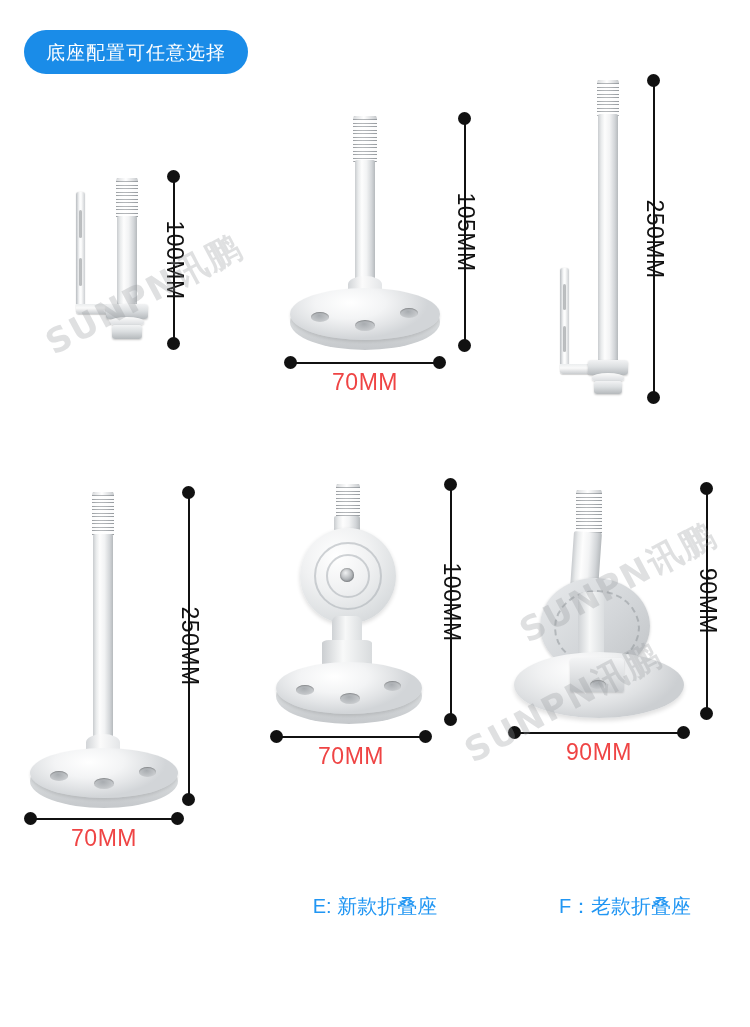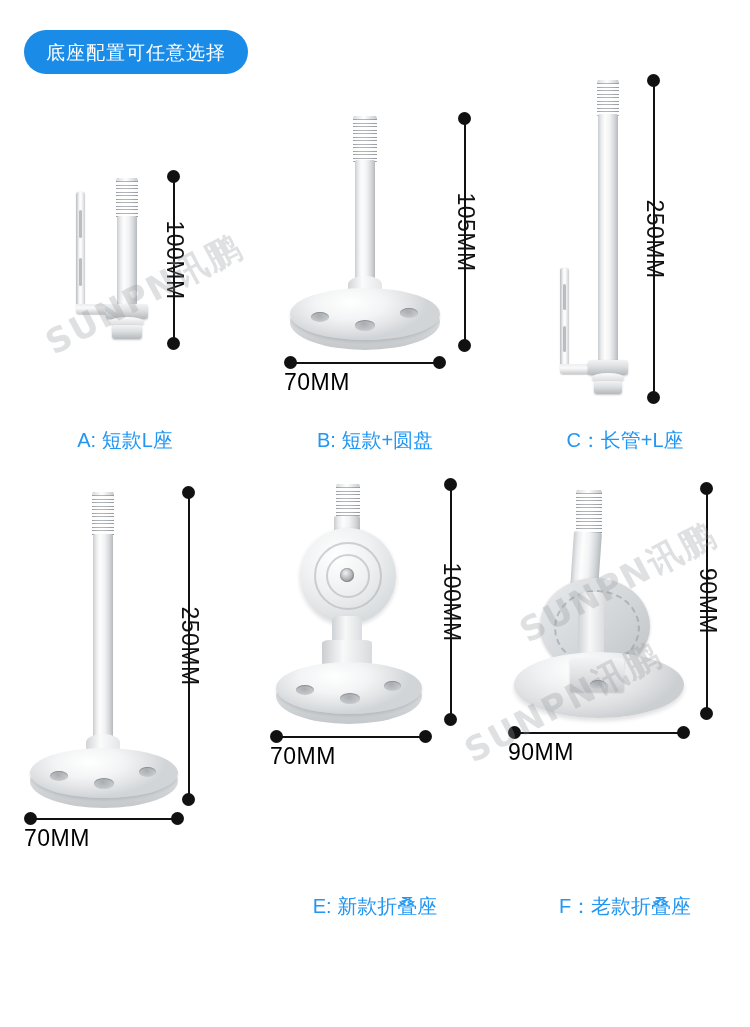--- a/index.html
+++ b/index.html
@@ -69,21 +69,21 @@
     height:2px;background:#111;
   }
   .dim-h .dot{
     position:absolute;top:0;width:13px;height:13px;
     border-radius:50%;background:#111;
   }
   .dim-h .dot.l{left:0;}
   .dim-h .dot.r{right:0;}
   .dim-h .lbl{
     position:absolute;left:0;right:0;top:13px;
-    text-align:left;font-size:23px;color:#000000;
+    text-align:center;font-size:23px;color:#ef4444;
     white-space:nowrap;letter-spacing:0.5px;
   }
 
   .tube{
     position:absolute;
     background:linear-gradient(90deg,
       #c9cccf 0%, #e9ebec 16%, #fdfdfd 34%,
       #f2f3f4 58%, #d2d5d8 84%, #b6babd 100%);
     border-radius:2px;
   }
@@ -246,21 +246,20 @@
 
           <div class="dim-v" style="left:163px;top:88px;height:180px;">
             <div class="line"></div>
             <div class="dot t"></div>
             <div class="dot b"></div>
             <div class="lbl">100MM</div>
           </div>
 
           <div class="wm" style="left:36px;top:190px;">SUNPN讯鹏</div>
 
-          <div class="caption" style="--cap: #2196f3;">A: 短款L座</div>
         </div>
       </div>
 
       <div class="cell">
         <div class="stage">
 
           <div class="thread" style="left:103px;top:34px;width:24px;height:46px;"></div>
           <div class="tube" style="left:105px;top:78px;width:20px;height:122px;"></div>
           <div class="neck" style="left:98px;top:194px;width:34px;height:24px;"></div>
 
@@ -277,21 +276,20 @@
             <div class="lbl">105MM</div>
           </div>
 
           <div class="dim-h" style="left:34px;top:274px;width:162px;">
             <div class="line"></div>
             <div class="dot l"></div>
             <div class="dot r"></div>
             <div class="lbl">70MM</div>
           </div>
 
-          <div class="caption" style="--cap: #2196f3;">B: 短款+圆盘</div>
         </div>
       </div>
 
       <div class="cell">
         <div class="stage">
 
           <div class="lbrk-v" style="left:60px;top:186px;width:9px;height:104px;"></div>
           <div class="lbrk-slot" style="left:63px;top:202px;height:26px;"></div>
           <div class="lbrk-slot" style="left:63px;top:244px;height:26px;"></div>
           <div class="lbrk-h" style="left:60px;top:282px;width:52px;height:10px;"></div>
@@ -303,21 +301,20 @@
           <div class="washer" style="left:92px;top:291px;width:32px;height:10px;"></div>
           <div class="nut" style="left:94px;top:299px;width:28px;height:13px;"></div>
 
           <div class="dim-v" style="left:143px;top:-8px;height:330px;">
             <div class="line"></div>
             <div class="dot t"></div>
             <div class="dot b"></div>
             <div class="lbl">250MM</div>
           </div>
 
-          <div class="caption" style="--cap: #2196f3;">C：长管+L座</div>
         </div>
       </div>
     </div>
 
     <div class="row row-2">
 
       <div class="cell">
         <div class="stage">
 
           <div class="thread" style="left:92px;top:20px;width:22px;height:44px;"></div>

